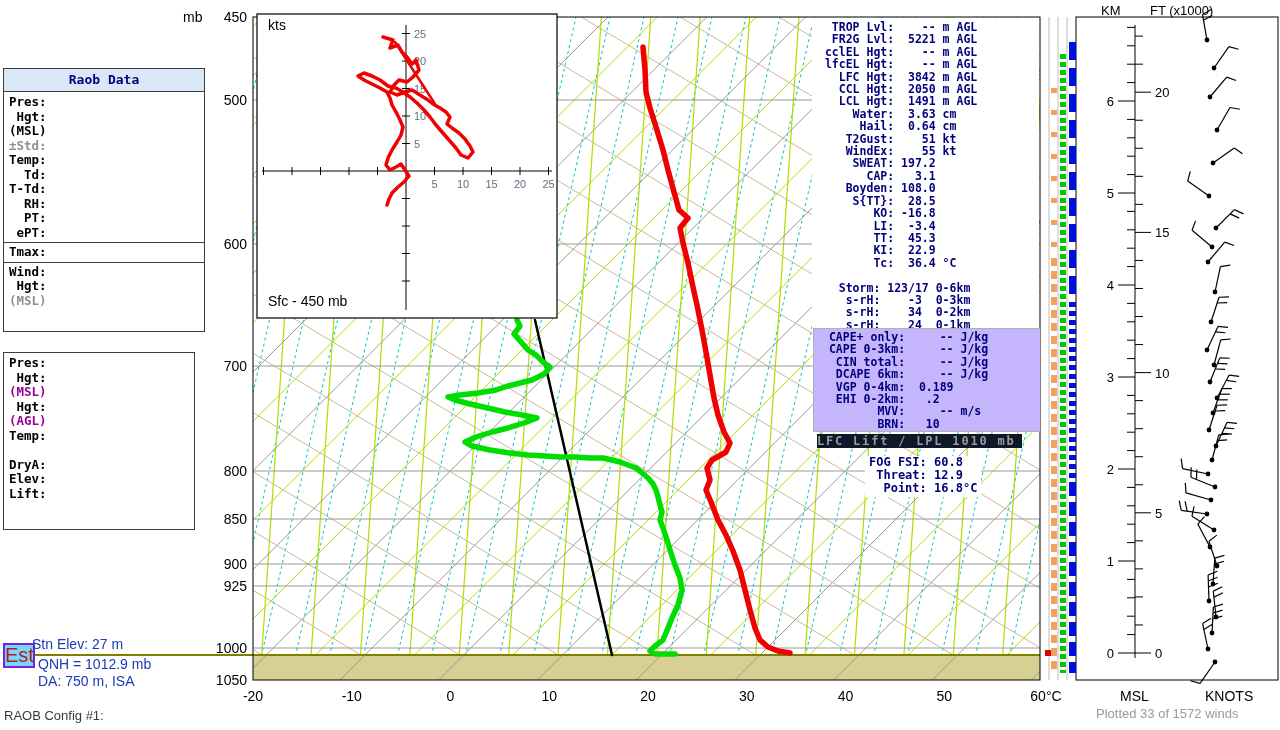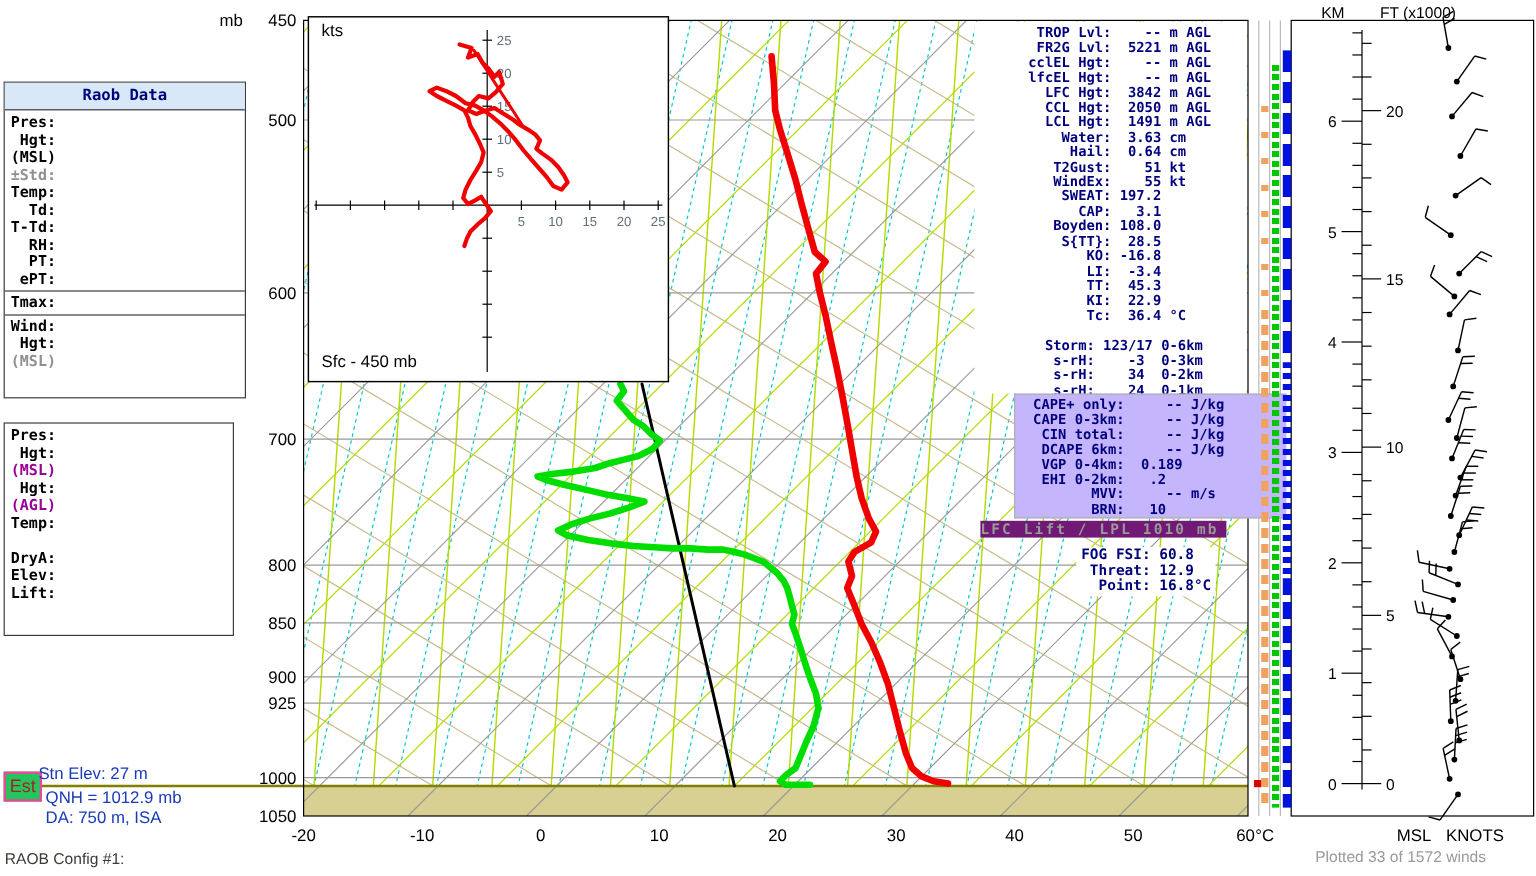--- a/index.html
+++ b/index.html
@@ -1,34 +1,34 @@
 <!DOCTYPE html>
 <html><head>
 <meta charset="utf-8">
 <style>
   html,body{margin:0;padding:0;background:#fff;width:1280px;height:730px;position:relative;
     font-family:"Liberation Sans",sans-serif;-webkit-font-smoothing:none;}
   #stage{position:absolute;left:0;top:0;width:1280px;height:730px;overflow:hidden;}
   svg#chart{position:absolute;left:0;top:0;}
-  .abs{position:absolute;margin-left:32px;}
+  .abs{position:absolute;}
   .mono{font-family:"DejaVu Sans Mono","Liberation Mono",monospace;}
   pre{margin:0;font-family:"DejaVu Sans Mono","Liberation Mono",monospace;font-weight:bold;}
   pre.idx{font-size:11.5px;line-height:12.4px;color:#00007c;}
   .panel{position:absolute;background:#fff;border:1px solid #3c3c3c;}
   .panel .hdr{background:#d9e8f6;border-bottom:1px solid #3c3c3c;text-align:center;
      font-family:"DejaVu Sans Mono","Liberation Mono",monospace;font-weight:bold;
      font-size:13px;color:#00007c;height:22px;line-height:22px;}
   .fline{font-family:"DejaVu Sans Mono","Liberation Mono",monospace;font-weight:bold;
      font-size:12.5px;line-height:14.5px;white-space:pre;color:#000;padding-left:5px;}
   .fline.gray{color:#909090;} .fline.purple{color:#990099;}
   .divider{border-top:1px solid #3c3c3c;margin-top:2px;padding-top:2px;}
   .strip{position:absolute;}
   .lbl{position:absolute;white-space:pre;}
-  #est-box{position:absolute;border:2px solid #ec4899;background:#22c55e;color:#aa2020;
-     font-size:15px;text-align:center;}
+  #est-box{position:absolute;border:2px solid #6d28d9;background:#7dd3fc;color:#aa2020;
+     font-size:20px;text-align:center;}
   .bluetext{color:#1a3ab8;font-size:14px;}
   .graynote{color:#9a9a9a;}
 </style>
 </head>
 <body>
 
 <div id="stage">
 
   <svg id="chart" width="1280" height="730">
       <defs>
@@ -492,36 +492,36 @@
   <div class="abs" style="left:813px;top:328px;width:226px;height:102px;border:1px solid #b0b0b0;border-right:none;background:#c4b5fd;">
     <pre id="idx2" class="idx" style="margin:2px 0 0 8px;"> CAPE+ only:     -- J/kg
  CAPE 0-3km:     -- J/kg
   CIN total:     -- J/kg
   DCAPE 6km:     -- J/kg
   VGP 0-4km:  0.189
   EHI 0-2km:   .2
         MVV:     -- m/s
         BRN:   10</pre>
   </div>
-  <div class="lbl mono graynote" style="left:817px;top:434px;font-weight:bold;font-size:12px;letter-spacing:1.8px;background:#701a75;padding-right:6px;">LFC Lift / LPL 1010 mb</div>
+  <div class="lbl mono graynote" style="left:817px;top:434px;font-weight:bold;font-size:12px;letter-spacing:1.8px;background:#0f172a;padding-right:6px;">LFC Lift / LPL 1010 mb</div>
   <pre id="idx3" class="idx abs" style="left:865px;top:456px;font-size:12px;line-height:13px;background:#fff;padding:0 4px 2px 4px;">FOG FSI: 60.8
  Threat: 12.9
   Point: 16.8°C</pre>
 
   <div class="lbl" style="left:268px;top:17px;font-size:14px;color:#000;">kts</div>
   <div class="lbl" style="left:268px;top:293px;font-size:14px;color:#000;">Sfc - 450 mb</div>
 
   <div id="est-box" style="left:3px;top:643px;width:28px;height:21px;line-height:21px;">
     <span>Est</span></div>
   <div class="lbl bluetext" style="left:32px;top:636px;text-align:right;">Stn Elev: 27 m</div>
   <div class="lbl bluetext" style="left:38px;top:656px;">QNH = 1012.9 mb</div>
   <div class="lbl bluetext" style="left:38px;top:673px;">DA: 750 m, ISA</div>
 
   <div class="lbl" style="left:1046px;top:688px;font-size:14px;color:#000;">°C</div>
-  <div class="lbl" style="left:1164px;top:688px;font-size:14px;color:#000;">MSL</div>
+  <div class="lbl" style="left:1120px;top:688px;font-size:14px;color:#000;">MSL</div>
   <div class="lbl" style="left:1205px;top:688px;font-size:14px;color:#000;">KNOTS</div>
   <div class="lbl graynote" style="left:1096px;top:706px;font-size:13px;">Plotted 33 of 1572 winds</div>
   <div class="lbl" style="left:4px;top:708px;font-size:13px;color:#3d3a35;">RAOB Config #1:</div>
 
   <div class="strip" style="left:1051px;top:88px;width:6px;height:170px;background:repeating-linear-gradient(180deg,#f0a35f 0 5px,transparent 5px 22px);"></div>
   <div class="strip" style="left:1051px;top:258px;width:6px;height:415px;background:repeating-linear-gradient(180deg,#f0a35f 0 8px,transparent 8px 13px);"></div>
   <div class="strip" style="left:1060px;top:54px;width:6px;height:619px;background:repeating-linear-gradient(180deg,#00c800 0 5px,transparent 5px 8px);"></div>
   <div class="strip" style="left:1069px;top:42px;width:7px;height:260px;background:repeating-linear-gradient(180deg,#0010dd 0 18px,transparent 18px 26px);"></div>
   <div class="strip" style="left:1069px;top:302px;width:7px;height:180px;background:repeating-linear-gradient(180deg,#0010dd 0 5px,transparent 5px 9px);"></div>
   <div class="strip" style="left:1069px;top:482px;width:7px;height:191px;background:repeating-linear-gradient(180deg,#0010dd 0 14px,transparent 14px 20px);"></div>

